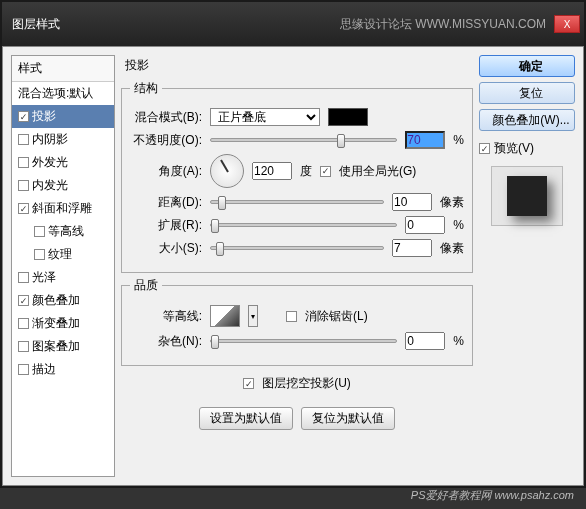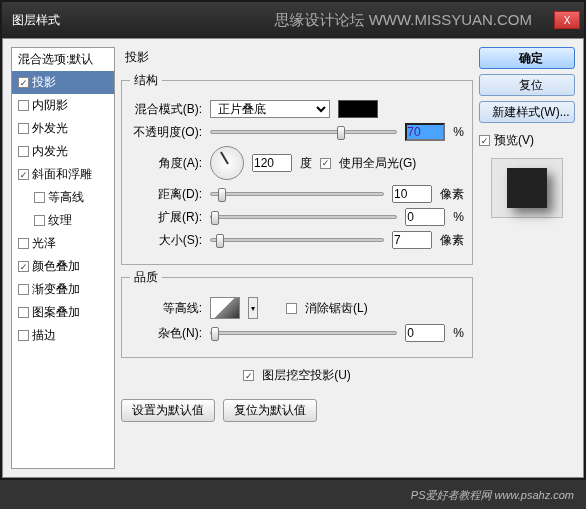--- a/index.html
+++ b/index.html
@@ -1,20 +1,20 @@
 <!DOCTYPE html>
 <html><head>
 <meta charset="utf-8">
 <style>
 * { box-sizing: border-box; margin: 0; padding: 0; font-family: "Microsoft YaHei", SimSun, sans-serif; font-size: 12px; }
 body { background: #333; width: 586px; height: 509px; position: relative; }
 .outer { background: #1a1a1a; padding: 2px; }
-.titlebar { background: linear-gradient(#3a3a3a,#222); height: 36px; display: flex; align-items: center; padding: 0 4px; color: #fff; }
+.titlebar { background: linear-gradient(#3a3a3a,#222); height: 44px; display: flex; align-items: center; padding: 0 4px; color: #fff; }
 .titlebar .title { flex: 1; padding-left: 6px; }
-.titlebar .wmark { color: #aaa; font-size: 15px; margin-right: 22px; }
+.titlebar .wmark { color: #aaa; font-size: 12px; margin-right: 8px; }
 .winbtns { display: flex; gap: 2px; }
 .winbtn { width: 26px; height: 18px; background: linear-gradient(#555,#333); border: 1px solid #666; color: #ddd; display: flex; align-items: center; justify-content: center; font-size: 10px; }
 .winbtn.close { background: linear-gradient(#e66,#c33); border-color: #a22; color: #fff; }
 .dialog { background: #f0f0f0; border: 1px solid #888; padding: 8px; display: flex; gap: 6px; height: 440px; }
 .leftpanel { border: 1px solid #999; background: #fff; width: 104px; display: flex; flex-direction: column; }
 .lp-head { border-bottom: 1px solid #ccc; padding: 4px 6px; background: #f8f8f8; }
 .lp-list { flex: 1; overflow: auto; }
 .lp-item { padding: 3px 16px 3px 6px; display: flex; align-items: center; gap: 3px; cursor: default; }
 .lp-item.selected { background: #5a7fb0; color: #fff; }
 .lp-item.sub { padding-left: 22px; }
@@ -35,39 +35,40 @@
 .dial { width: 34px; height: 34px; border: 1px solid #888; border-radius: 50%; background: radial-gradient(#fff,#ddd); position: relative; }
 .dial::after { content:""; position:absolute; width:2px; height:14px; background:#333; left:16px; top:3px; transform-origin: 1px 14px; transform: rotate(-30deg); }
 .contour { width: 30px; height: 22px; border: 1px solid #888; background: linear-gradient(135deg,#fff 48%,#888 49%,#333 100%); display:inline-block; }
 .dd { width:10px; height:22px; border:1px solid #888; background:#eee; display:inline-flex; align-items:center; justify-content:center; font-size:8px; }
 .rightpanel { width: 96px; display: flex; flex-direction: column; gap: 5px; align-items: stretch; }
 .btn { border: 1px solid #7a9ec9; background: linear-gradient(#eaf2fb,#cfe0f5); height: 22px; display:flex; align-items:center; justify-content:center; border-radius: 3px; padding-left: 8px; }
 .btn.def { border: 1px solid #3d7bd6; background: linear-gradient(#dff0ff,#a8d0ff); font-weight:bold; }
 .prev { margin-top: 4px; display:flex; align-items:center; gap:4px; }
 .preview-box { width: 72px; height: 60px; background: #e6e6e6; border: 1px solid #bbb; margin: 4px auto; display:flex; align-items:center; justify-content:center; }
 .preview-inner { width: 40px; height: 40px; background: #222; box-shadow: 6px 6px 10px rgba(0,0,0,0.5); }
-.btnrow { display:flex; gap:8px; justify-content:flex-start; margin-top:6px; }
+.btnrow { display:flex; gap:8px; justify-content:center; margin-top:6px; }
 .smallbtn { border:1px solid #999; background: linear-gradient(#fff,#ddd); padding: 2px 10px; border-radius:3px; }
 .footer { position:absolute; bottom:6px; right:12px; color:#bbb; font-size:11px; font-style:italic; }
 </style>
 </head>
 <body>
 
 <div class="outer">
   <div class="titlebar">
     <span class="title">图层样式</span>
     <span class="wmark">思缘设计论坛  WWW.MISSYUAN.COM</span>
     <div class="winbtns">
       <div class="winbtn close">X</div>
     </div>
   </div>
 
   <div class="dialog">
 
     <div class="leftpanel">
+      <div class="lp-head">样式</div>
       <div class="lp-list" id="lp-list">
           <div class="lp-item">
             <span>混合选项:默认</span>
           </div>
           <div class="lp-item selected">
             <span class="cb checked"></span>
             <span>投影</span>
           </div>
           <div class="lp-item">
             <span class="cb"></span>
@@ -117,21 +118,21 @@
     </div>
 
     <div class="midpanel">
       <div class="mid-title">投影</div>
 
       <fieldset>
         <legend>结构</legend>
 
         <div class="row">
           <label>混合模式(B):</label>
-          <select style="width:120px"><option>正片叠底</option></select>
+          <select style="width:110px"><option>正片叠底</option></select>
           <div class="swatch"></div>
         </div>
 
         <div class="row">
           <label>不透明度(O):</label>
           <div class="slider">
               <div class="thumb" style="left:68%"></div>
             </div>
           <input class="num hl" value="70" style="">
           <span>%</span>
@@ -200,21 +201,21 @@
       </div>
       <div class="btnrow">
         <div class="smallbtn">设置为默认值</div>
         <div class="smallbtn">复位为默认值</div>
       </div>
     </div>
 
     <div class="rightpanel">
       <div class="btn def">确定</div>
       <div class="btn">复位</div>
-      <div class="btn">新建样式(W)...</div>
+      <div class="btn">颜色叠加(W)...</div>
       <div class="prev">
         <span class="cb checked"></span>
         <span>预览(V)</span>
       </div>
       <div class="preview-box">
         <div class="preview-inner"></div>
       </div>
     </div>
   </div>
 </div>

